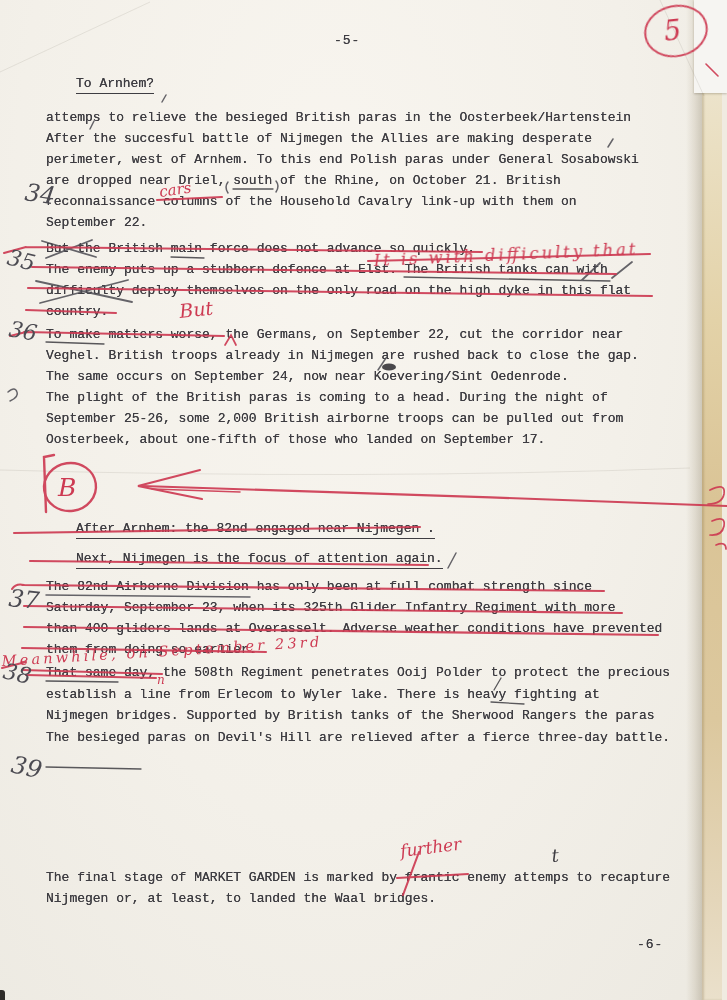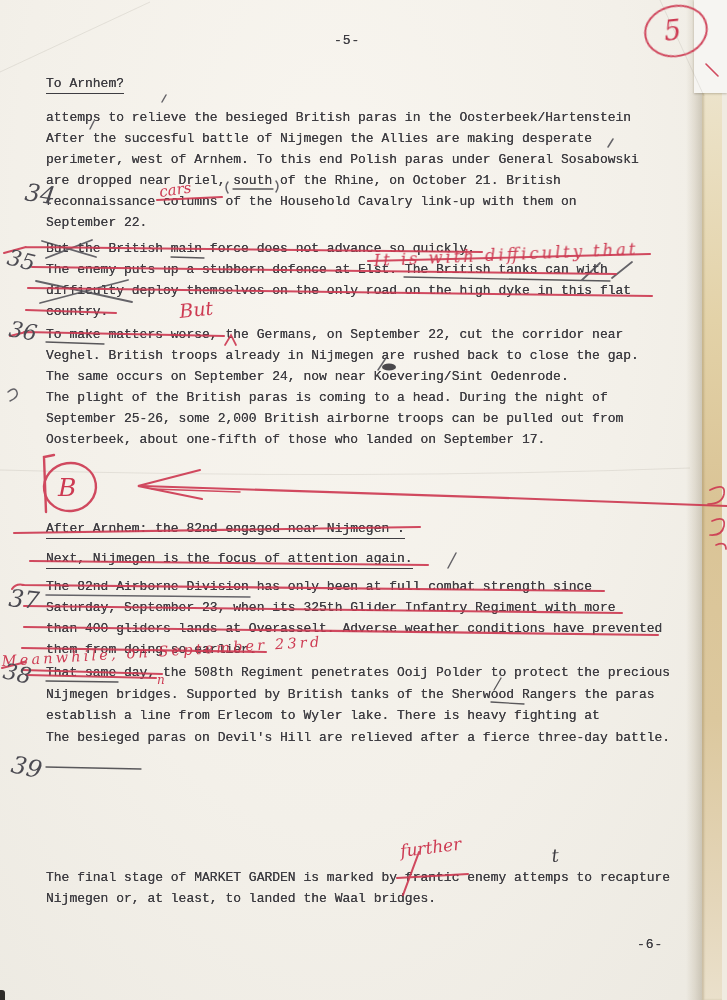--- a/index.html
+++ b/index.html
@@ -24,21 +24,21 @@
   .pnum{position:absolute;font-size:13px;letter-spacing:1px;}
   .pnum.top{left:334px;top:33px;}
   .pnum.bottom{left:637px;top:937px;}
 
   .h{position:absolute;left:46px;margin:0;font-size:13px;font-weight:normal;display:inline-block;}
   .u{border-bottom:1.3px solid var(--ink,#3e3d42);padding-bottom:2px;}
 
   .para{position:absolute;left:46px;width:640px;font-size:13px;line-height:21px;}
   .para.p6{line-height:21.5px;}
   .tl{white-space:pre;text-shadow:0 0 0.4px var(--ink,#3e3d42);}
-  .h{text-shadow:0 0 0.4px var(--ink,#3e3d42);}
+  .h{text-shadow:0 0 0.4px var(--ink,#3e3d42);margin-left:30px;}
   .pnum{text-shadow:0 0 0.4px var(--ink,#3e3d42);}
 
   .marks{position:absolute;inset:0;pointer-events:none;}
   .red-ink{stroke:var(--red,#cd3a52);fill:none;stroke-width:2.1;stroke-linecap:round;opacity:.92;}
   .red-text{fill:var(--red,#cd3a52);font-family:"DejaVu Serif",serif;font-style:italic;}
   .pencil-ink{stroke:var(--pencil,#4c4b52);fill:none;stroke-width:1.5;stroke-linecap:round;opacity:.85;}
   .dark-ink{stroke:var(--ink,#3e3d42);fill:none;stroke-width:1.3;stroke-linecap:round;}
   .pencil-text{fill:var(--pencil,#4c4b52);font-family:"DejaVu Serif",serif;font-style:italic;}
   .dark-text{fill:var(--ink,#3e3d42);font-family:"DejaVu Serif",serif;font-style:italic;}
   .crease{stroke:#8a8275;fill:none;stroke-width:1;opacity:.16;}
@@ -85,22 +85,22 @@
   <div class="h u" style="top:551px">Next, Nijmegen is the focus of attention again.</div>
 
   <div class="para" style="top:576px">
       <div class="tl">The 82nd Airborne Division has only been at full combat strength since</div>
       <div class="tl">Saturday, September 23, when its 325th Glider Infantry Regiment with more</div>
       <div class="tl">than 400 gliders lands at Overasselt. Adverse weather conditions have prevented</div>
       <div class="tl">them from doing so earlier.</div>
     </div>
   <div class="para p6" style="top:662px">
       <div class="tl">That same day, the 508th Regiment penetrates Ooij Polder to protect the precious</div>
+      <div class="tl">establish a line from Erlecom to Wyler lake. There is heavy fighting at</div>
       <div class="tl">Nijmegen bridges. Supported by British tanks of the Sherwood Rangers the paras</div>
-      <div class="tl">establish a line from Erlecom to Wyler lake. There is heavy fighting at</div>
       <div class="tl">The besieged paras on Devil's Hill are relieved after a fierce three-day battle.</div>
     </div>
 
 
   <div class="para" style="top:867px">
       <div class="tl">The final stage of MARKET GARDEN is marked by frantic enemy attemps to recapture</div>
       <div class="tl">Nijmegen or, at least, to landed the Waal bridges.</div>
     </div>
 
   <div class="pnum bottom">-6-</div>

